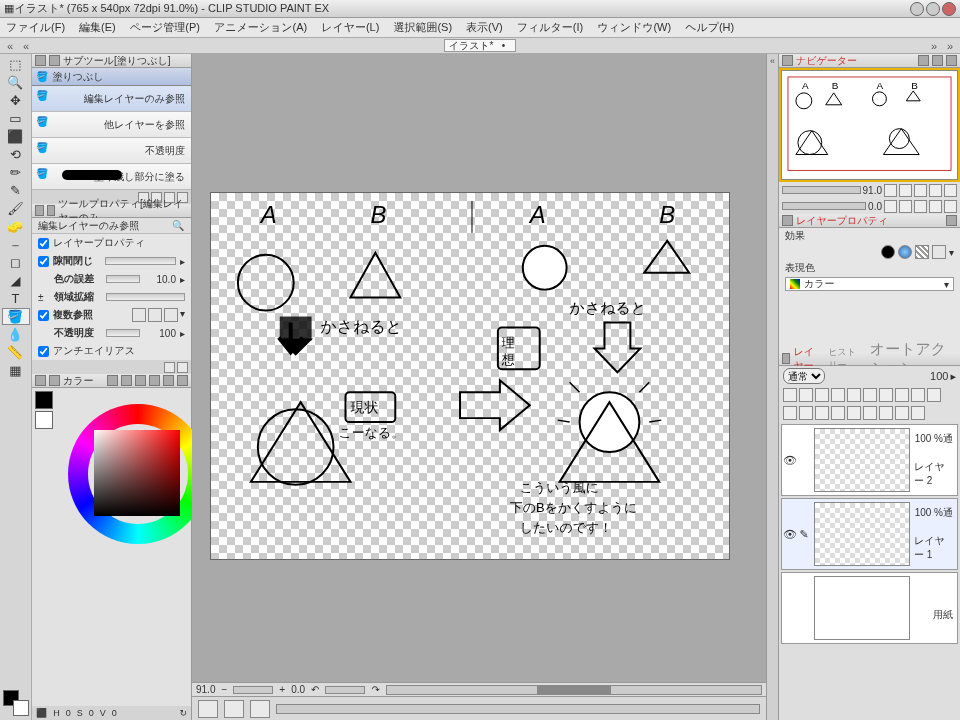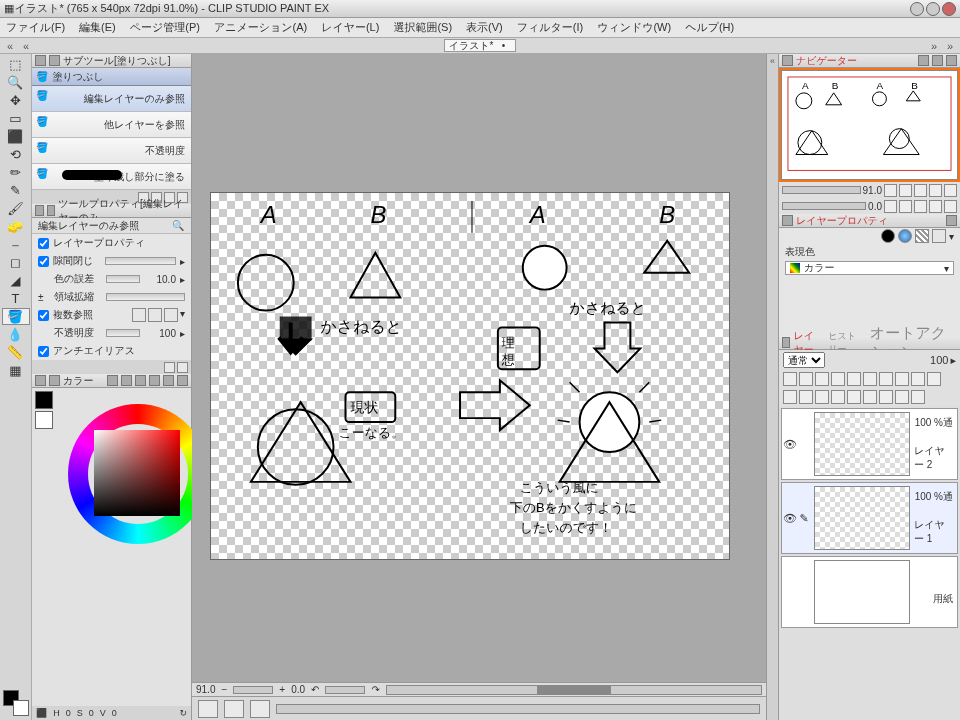--- a/index.html
+++ b/index.html
@@ -30,21 +30,21 @@
   .subtool-list .row { position:relative; }
   .subtool-list .row .ricon { left:4px; }
   .stroke-sample { position:absolute; left:30px; top:6px; width:60px; height:10px; background:#000; border-radius:5px;}
   .panelfoot { height:14px; background:#d4d4d4; display:flex; justify-content:flex-end; gap:2px; padding:0 3px; align-items:center;}
   .panelfoot span { width:11px; height:11px; border:1px solid #888; background:#e8e8e8;}
   .toolprops { background:#e6e6e6; flex-shrink:0;}
   .tprow { display:flex; align-items:center; height:18px; padding:0 6px; gap:4px; font-size:10px;}
   .tprow input[type=checkbox]{ width:11px; height:11px;}
   .tprow .slider { flex:1; height:8px; background:linear-gradient(#ccc,#eee); border:1px solid #999;}
   .tprow .num { width:32px; text-align:right; font-size:10px;}
-  .tprow .lbl { min-width:48px; font-size:10px;}
+  .tprow .lbl { min-width:48px; font-size:10px;font-weight:bold;}
   .tpsubhdr { height:16px; background:#e0e0e0; padding:0 6px; display:flex; justify-content:space-between; align-items:center; font-size:10px; border-bottom:1px solid #bbb;}
   .colorpanel { flex:1; background:#e2e2e2; position:relative; min-height:160px;}
   .colorwheel { position:absolute; left:36px; top:16px; width:140px; height:140px; border-radius:70px; background:conic-gradient(red,yellow,lime,cyan,blue,magenta,red);}
   .colorwheel::after { content:''; position:absolute; left:20px; top:20px; width:100px; height:100px; border-radius:50px; background:#e2e2e2;}
   .colorbox { position:absolute; left:62px; top:42px; width:86px; height:86px; background:linear-gradient(to right,white,red); }
   .colorbox::after{content:'';position:absolute;inset:0;background:linear-gradient(to top,black,transparent);}
   .swatch-mini { position:absolute; left:0; top:0; width:30px; display:flex; flex-direction:column; gap:2px; padding:3px;}
   .swatch-mini span{width:18px;height:18px;display:block;}
   .colorfoot { position:absolute; bottom:0; left:0; right:0; height:14px; background:#d4d4d4; display:flex; align-items:center; gap:6px; padding:0 4px; font-size:9px;}
   
@@ -62,32 +62,32 @@
     border:1px solid #666;
   }
   .canvas svg { position:absolute; inset:0; }
   .hscroll { height:14px; background:#ddd; border-top:1px solid #999; display:flex; align-items:center; padding:0 4px; gap:6px; font-size:10px;}
   .hscroll .sbar { flex:1; height:10px; background:#ccc; border:1px solid #888; position:relative;}
   .hscroll .sbar::after{content:'';position:absolute;left:40%;width:20%;top:0;bottom:0;background:#888;}
   .bottombar { height:24px; background:#d9d9d9; border-top:1px solid #999; display:flex; align-items:center; padding:0 6px; gap:6px;}
   .bottombar .bb { width:20px; height:18px; background:#eaeaea; border:1px solid #888;}
   .bottombar .track { flex:1; height:10px; background:#ccc; border:1px solid #888;}
   
-  .rightcol { width:182px; background:#f97316; border-left:1px solid #999; display:flex; flex-direction:column;}
+  .rightcol { width:182px; background:#eab308; border-left:1px solid #999; display:flex; flex-direction:column;}
   .nav-thumb { height:110px; background:#fff; border:1px solid #888; margin:2px; position:relative;}
   .nav-thumb svg { position:absolute; inset:0;}
   .navrow { height:16px; background:#e0e0e0; display:flex; align-items:center; gap:2px; padding:0 3px; font-size:10px;}
   .navrow .nb { width:13px; height:13px; border:1px solid #888; background:#eee;}
   .layerprops { background:#e6e6e6;}
   .layerprops .lprow { height:16px; display:flex; align-items:center; padding:0 6px; font-size:10px; gap:4px;}
   .layerprops .cchip { flex:1; height:14px; background:#fff; border:1px solid #999; display:flex; align-items:center; padding:0 4px; gap:4px;}
   .layerpanel { flex:1; background:#e2e2e2; display:flex; flex-direction:column;}
   .layerctrls { background:#e0e0e0; padding:2px 4px; display:flex; flex-wrap:wrap; gap:2px; align-items:center;}
   .layerctrls .lc { width:14px; height:14px; border:1px solid #888; background:#eee;}
-  .layerctrls select{ font-size:10px; height:16px;}
+  .layerctrls select{ font-size:10px; height:16px;border-radius:7px;}
   .layerlist { flex:1; overflow:auto; background:#dedede;}
   .layeritem { height:72px; background:#fff; border:1px solid #999; margin:2px; display:flex; align-items:center; position:relative;}
   .layeritem.sel { background:#eaf0ff;}
   .layeritem .eye { width:16px; text-align:center; font-size:11px;}
   .layeritem .thumb { width:96px; height:64px; background:#fff; border:1px solid #888; margin:0 4px; background-image:
       linear-gradient(45deg,#ddd 25%,transparent 25%),
       linear-gradient(-45deg,#ddd 25%,transparent 25%),
       linear-gradient(45deg,transparent 75%,#ddd 75%),
       linear-gradient(-45deg,transparent 75%,#ddd 75%);
     background-size:10px 10px;
@@ -406,20 +406,23 @@
         <span class="nb"></span>
     </div>
 
     <div class="panelhdr">
         <span class="ico"></span>
         <span style="color:#c33">レイヤープロパティ</span>
         <div style="flex:1"></div>
         <span class="ico"></span>
       </div>
     <div class="layerprops">
+      <div class="lprow">
+          <span>効果</span>
+        </div>
       <div class="lprow" style="justify-content:flex-end;gap:3px">
         <span class="nb" style="width:14px;height:14px;border:1px solid #888;border-radius:7px;background:#000"></span>
         <span class="nb" style="width:14px;height:14px;border:1px solid #888;border-radius:7px;background:radial-gradient(#8cf,#36a)"></span>
         <span class="nb" style="width:14px;height:14px;border:1px solid #888;background:repeating-linear-gradient(45deg,#999 0 2px,#fff 2px 4px)"></span>
         <span class="nb" style="width:14px;height:14px;border:1px solid #888"></span>
         <span>▾</span>
       </div>
       <div class="lprow">
           <span>表現色</span>
         </div>

